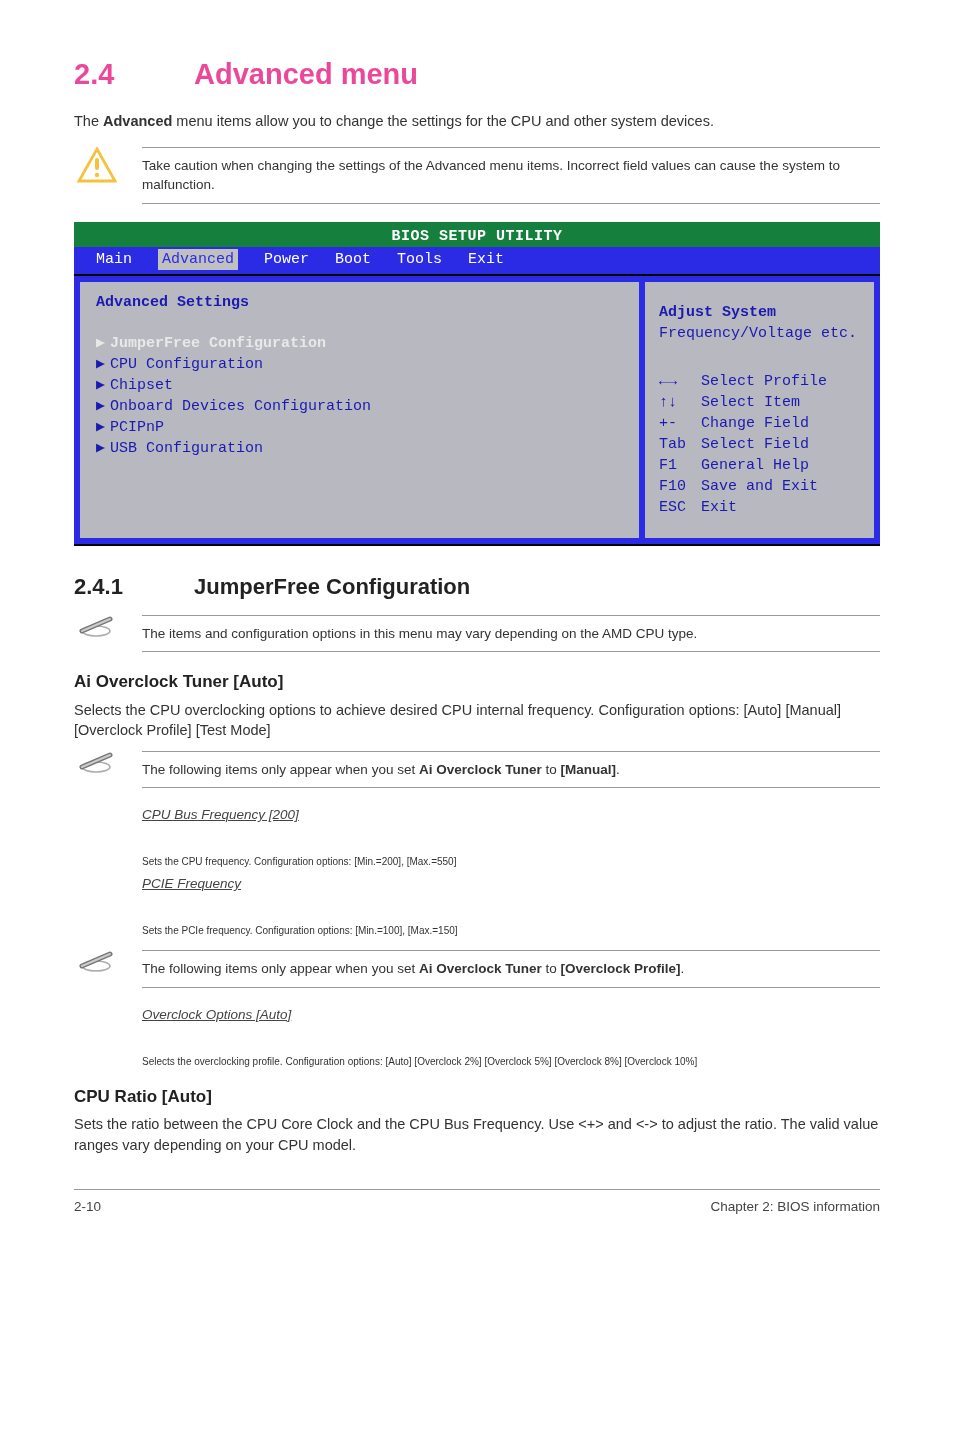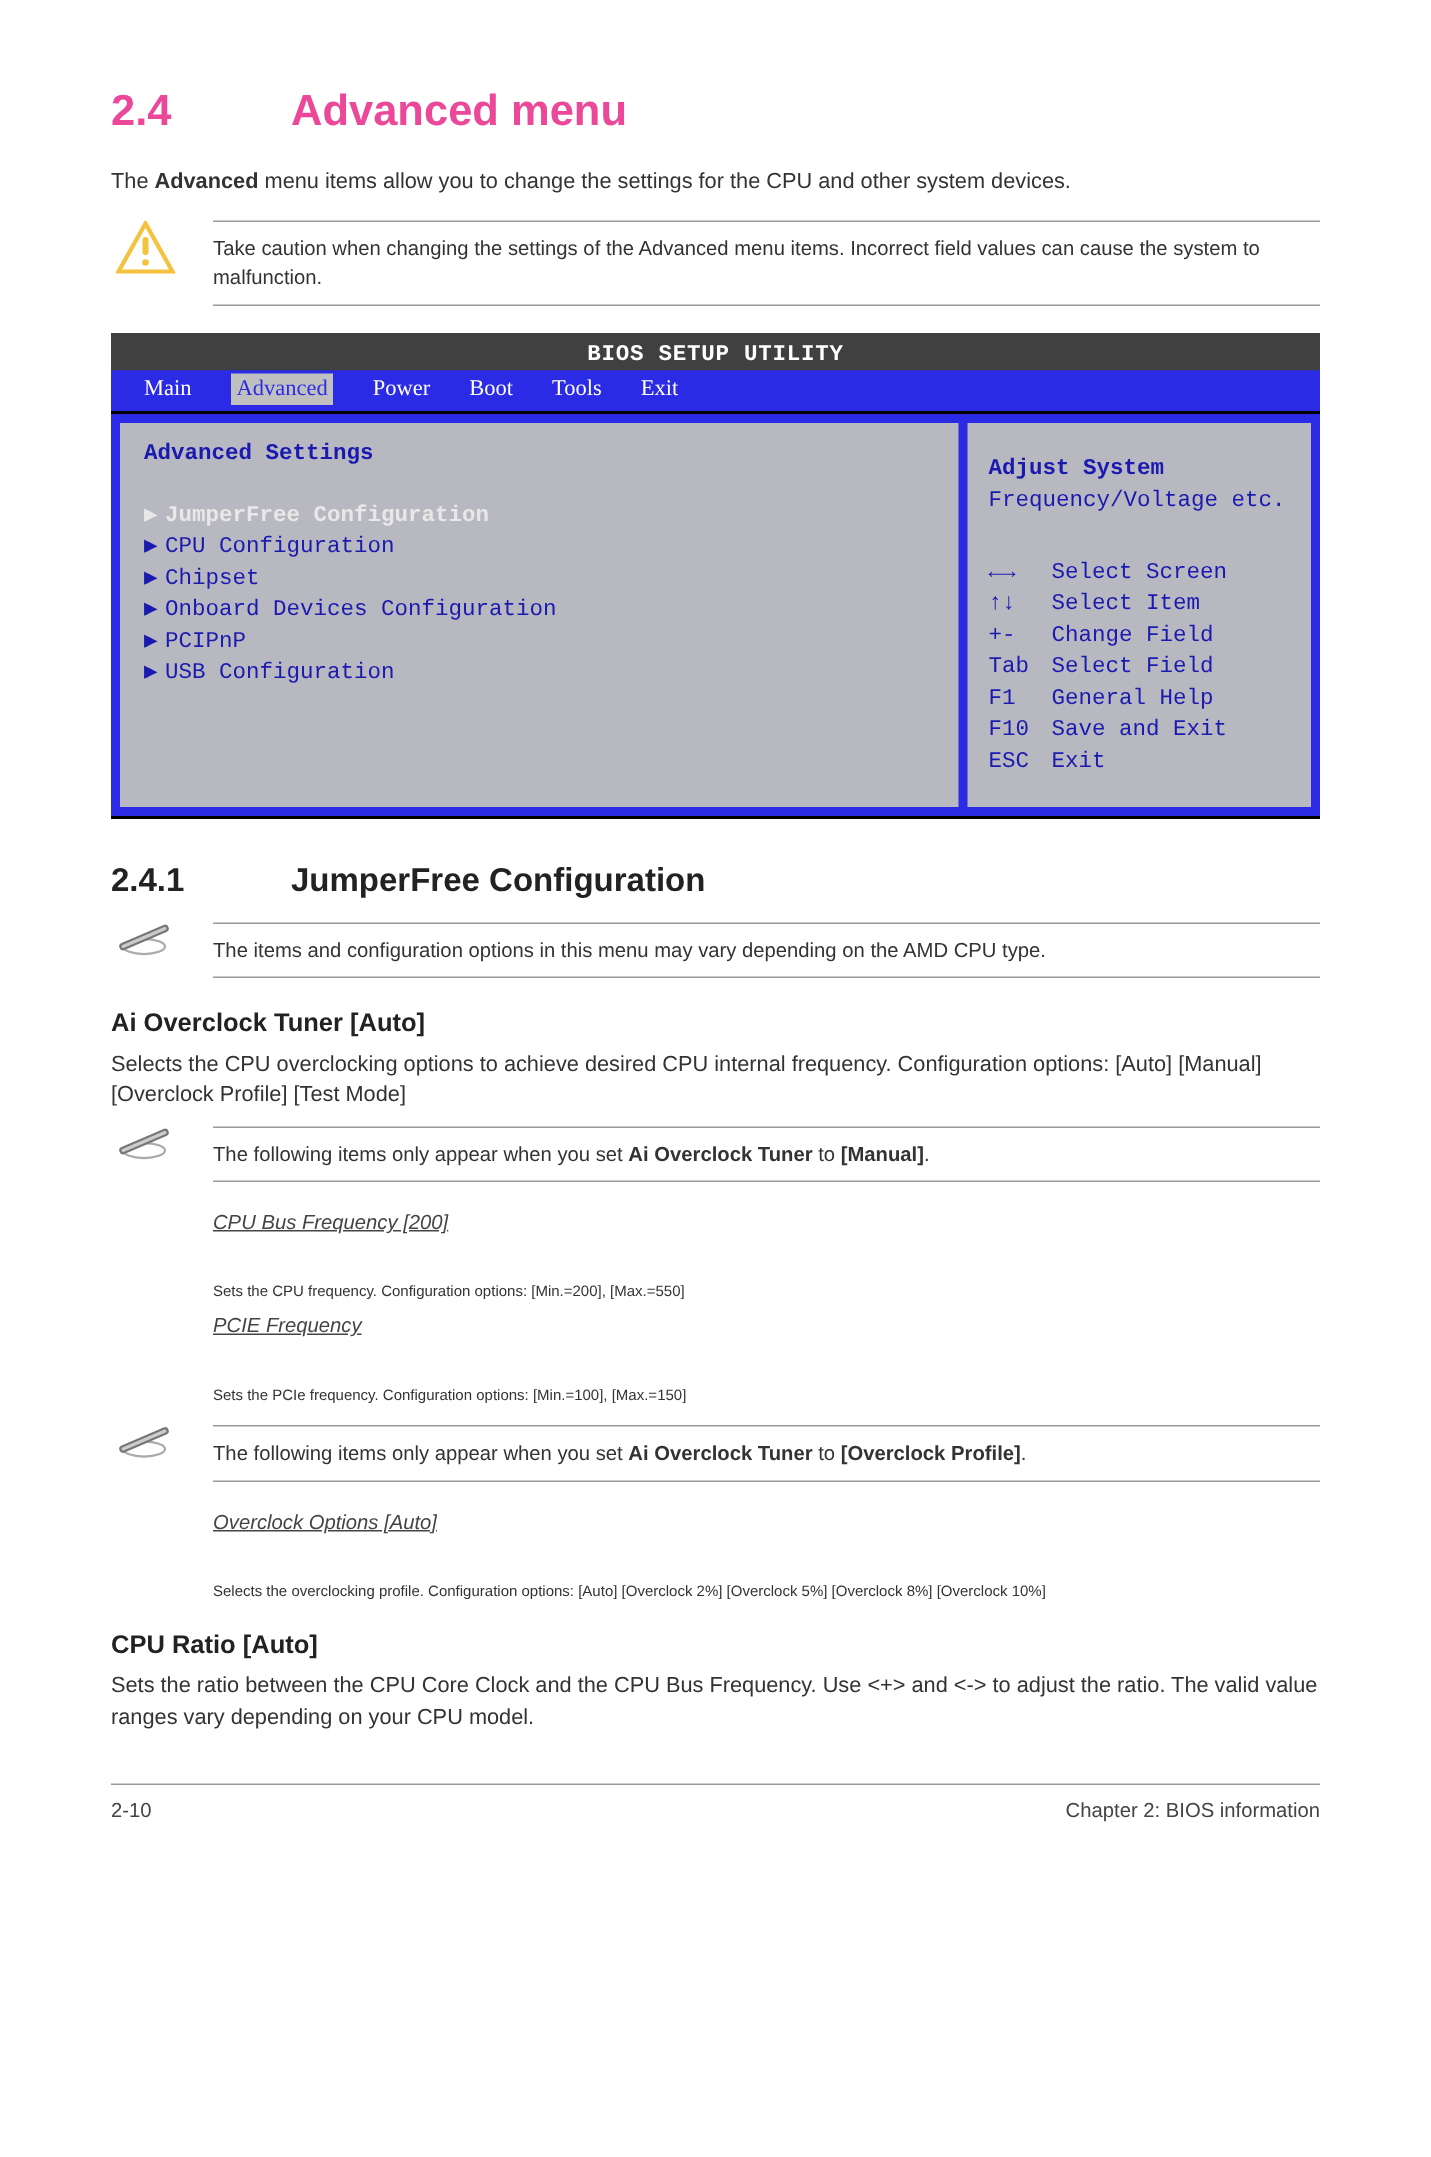--- a/index.html
+++ b/index.html
@@ -46,32 +46,31 @@
     width: 100%;
     font-family: "Courier New", monospace;
     font-size: 15px;
     line-height: 1.4;
     border-bottom: 2px solid #000;
     margin-bottom: 26px;
   }
   .bios-title-bar {
     text-align: center;
     padding: 4px 0 0 0;
-    background: #404040;
+    background: #15803d;
     color: #fff;
     font-weight: bold;
     letter-spacing: 0.5px;
   }
   .bios-menubar {
     display: flex;
     gap: 26px;
     padding: 2px 22px 4px 22px;
     background: #2b2be6;
     color: #fff;
-    font-family: Liberation Serif, serif;
   }
   .bios-menubar .tab { color: #fff; }
   .bios-menubar .tab.selected {
     background: #c0c0c0; color: #2b2be6; padding: 0 4px;
   }
   .bios-body {
     display: flex;
     border-top: 2px solid #000;
   }
   .bios-left {
@@ -188,21 +187,21 @@
       <div class="bios-item"><span class="arrow">▶</span><span>Onboard Devices Configuration</span></div>
       <div class="bios-item"><span class="arrow">▶</span><span>PCIPnP</span></div>
       <div class="bios-item"><span class="arrow">▶</span><span>USB Configuration</span></div>
     </div>
     <div class="bios-right">
       <div>
         <div style="font-weight:bold;">Adjust System</div>
         <div style="font-weight:normal;">Frequency/Voltage etc.</div>
       </div>
       <div>
-        <div class="help-row"><span class="help-key">←→</span><span class="help-act">Select Screen</span></div>
+        <div class="help-row"><span class="help-key">←→</span><span class="help-act">Select Profile</span></div>
         <div class="help-row"><span class="help-key">↑↓</span><span class="help-act">Select Item</span></div>
         <div class="help-row"><span class="help-key">+-</span><span class="help-act">Change Field</span></div>
         <div class="help-row"><span class="help-key">Tab</span><span class="help-act">Select Field</span></div>
         <div class="help-row"><span class="help-key">F1</span><span class="help-act">General Help</span></div>
         <div class="help-row"><span class="help-key">F10</span><span class="help-act">Save and Exit</span></div>
         <div class="help-row"><span class="help-key">ESC</span><span class="help-act">Exit</span></div>
       </div>
     </div>
   </div>
 </div>

